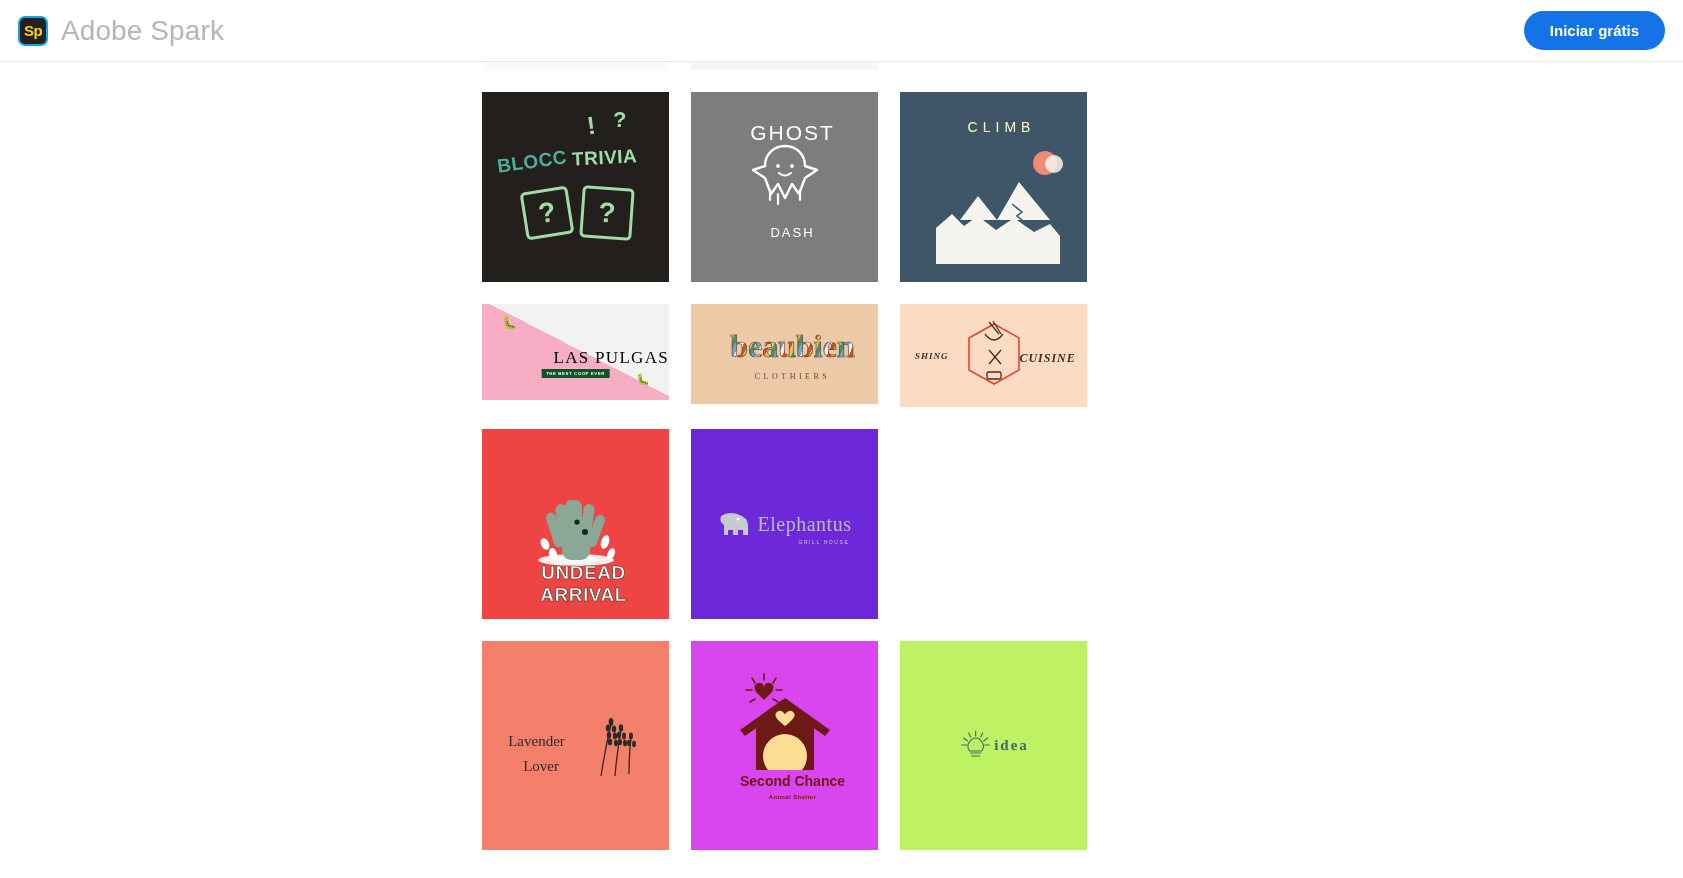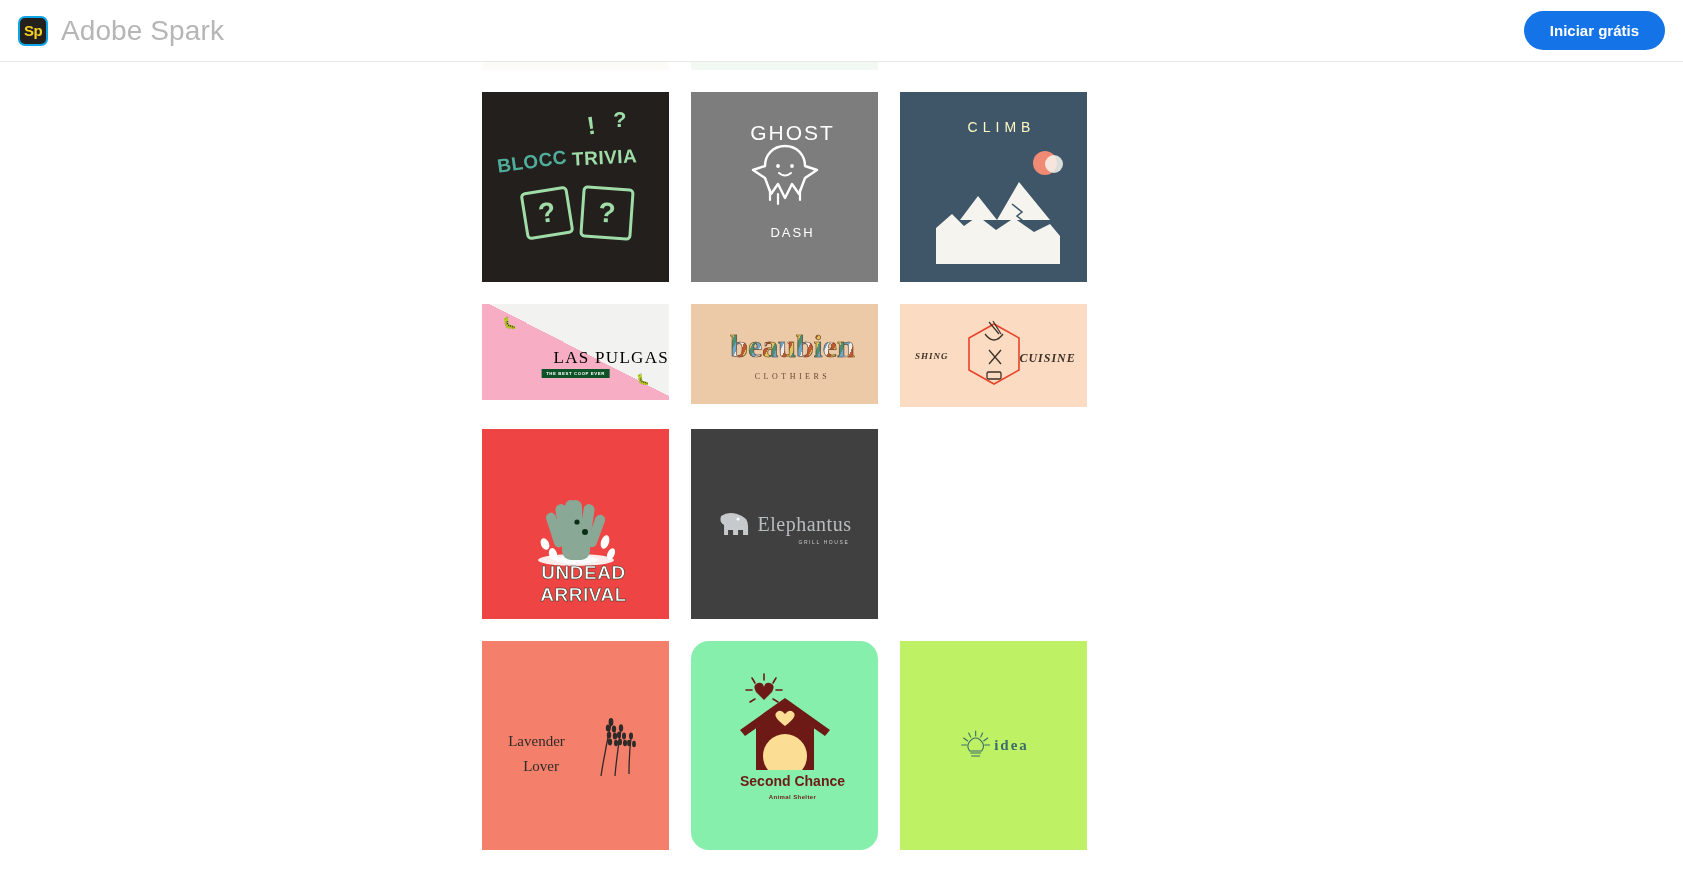--- a/index.html
+++ b/index.html
@@ -136,39 +136,39 @@
   .shing-l{ position:absolute; left:8%; top:46%; font-family:"Liberation Serif",serif; font-style:italic; font-size:9px; letter-spacing:1px; color:#3c3027; font-weight:700;}
   .shing-r{ position:absolute; right:6%; top:46%; font-family:"Liberation Serif",serif; font-style:italic; font-size:12px; letter-spacing:1px; color:#3c3027; font-weight:700;}
   .shing-hex{ position:absolute; left:50%; top:50%; transform:translate(-50%,-50%); }
 
   
   .c-undead{ background:#ef4444; }
   .undead-t{ top:70%; font-size:19px; font-weight:800; color:#fff; letter-spacing:.5px; font-family:"Liberation Sans",sans-serif; -webkit-text-stroke:0.5px #0b2e16;}
   .undead-hand{ position:absolute; left:50%; top:45%; transform:translate(-50%,-50%); }
 
   
-  .c-eleph{ background:#404040; }
+  .c-eleph{ background:#6d28d9; }
   .eleph-wrap{ position:absolute; left:50%; top:50%; transform:translate(-50%,-50%); display:flex; align-items:center; gap:6px;}
   .eleph-t{ font-family:"Liberation Serif",serif; font-size:20px; color:#b9bcbe; letter-spacing:.5px;}
   .eleph-s{ position:absolute; right:2px; bottom:-9px; font-size:5px; letter-spacing:1.6px; color:#c8cbcd; font-family:"Liberation Sans",sans-serif;}
 
   
   .c-summer{ background:#8f6239; }
   .summer-sun{ position:absolute; left:50%; top:36%; transform:translate(-50%,-50%); width:40px;height:40px;border-radius:50%;background:#f6941e;}
   .summer-t1{ top:55%; color:#fbe3c8; font-size:17px; font-weight:800; letter-spacing:1.5px; font-family:"Liberation Sans",sans-serif;}
   .summer-t2{ top:66%; color:#fbe3c8; font-size:17px; font-weight:800; letter-spacing:1.5px; font-family:"Liberation Sans",sans-serif;}
 
   
   .c-lav{ background:#f4806c; }
   .lav-t1{ left:14%; right:auto; position:absolute; top:44%; font-family:"Liberation Serif",serif; font-size:15px; color:#2e2a27;}
   .lav-t2{ left:22%; position:absolute; top:56%; font-family:"Liberation Serif",serif; font-size:15px; color:#2e2a27;}
   .lav-sprig{ position:absolute; right:17%; top:32%; }
 
   
-  .c-second{ background:#86efac;border-radius:18px; }
+  .c-second{ background:#d946ef; }
   .sec-t1{ top:63%; color:#6d1a16; font-size:14px; font-weight:700; font-family:"Liberation Sans",sans-serif;}
   .sec-t2{ top:73%; color:#6d1a16; font-size:6px; font-weight:700; letter-spacing:.4px; font-family:"Liberation Sans",sans-serif;}
   .sec-art{ position:absolute; left:50%; top:38%; transform:translate(-50%,-50%); }
 
   
   .c-idea{ background:#bef264;font-weight:bold; }
   .idea-wrap{ position:absolute; left:50%; top:50%; transform:translate(-50%,-50%); display:flex; align-items:center; gap:2px;}
   .idea-t{ font-family:"Liberation Serif",serif; font-size:15px; color:#3b6b6d; letter-spacing:2px;}
 
   

